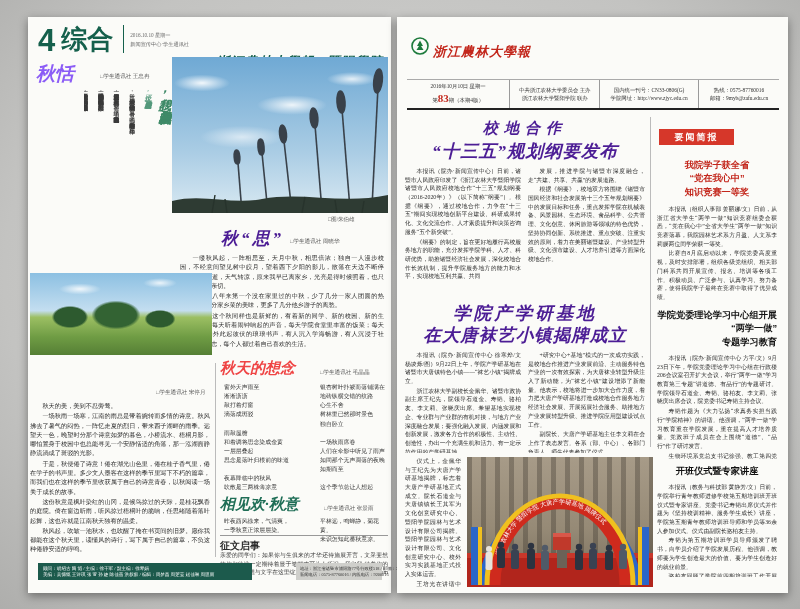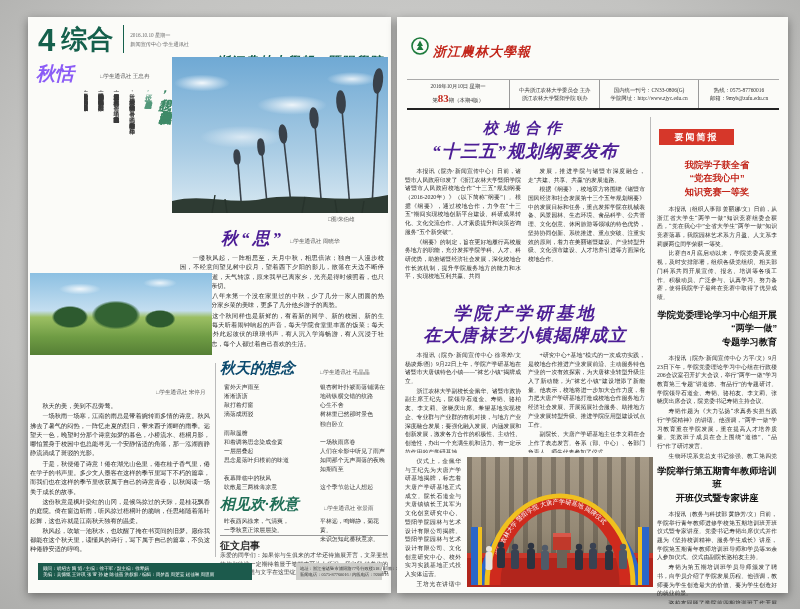--- a/index.html
+++ b/index.html
@@ -104,21 +104,21 @@
   <div class="abs body-text" style="left:2px;top:384px;width:180px;height:156px;">
       <p class="para">秋天的美，美到不忍旁骛。</p>
       <p class="para">一场秋雨一场寒，江南的雨总是带着婉转而多情的诗意。秋风拂去了暑气的闷热，一阵忆走夏的烈日，带来西子湖畔的雨季。远望天一色，晚望时分那个诗意如梦的暮色，小桥流水、梧桐月影，哪怕置身于校园中也总能寻见一个安静恬适的角落，那一泓湖面静静流淌成了斑驳的光影。</p>
       <p class="para">于是，秋便倦了诗意！倦在湖光山色里，倦在桂子香气里，倦在学子的书声里。多少文人墨客在这样的季节里写下不朽的篇章，而我们也在这样的季节里收获属于自己的诗意青春，以秋阅读一场关于成长的故事。</p>
       <p class="para">这份秋意是枫叶染红的山冈，是候鸟掠过的天际，是桂花飘香的庭院。倚在窗边听雨，听风掠过梧桐叶的脆响，任思绪随着落叶起舞，这也许就是江南秋天独有的温柔。</p>
       <p class="para">秋风起，吹皱一池秋水，也吹醒了掩在书页间的旧梦。愿你我都能在这个秋天里，读懂风的诗行，写下属于自己的篇章，不负这种倦静安适的哼鸣。</p>
     </div>
 
   <div class="abs" style="left:187px;top:346px;width:1px;height:194px;background:#bbb;"></div>
 
-  <div class="abs" style="left:192px;top:342px;font-size:15px;font-weight:bold;font-style:italic;color:#0c4a6e;">秋天的想念</div>
+  <div class="abs" style="left:192px;top:342px;font-size:15px;font-weight:bold;font-style:italic;color:#ef4444;">秋天的想念</div>
   <div class="abs byline" style="left:292px;top:352px;">□学生通讯社 毛晶晶</div>
   <div class="abs" style="left:196px;top:366px;width:86px;height:110px;overflow:hidden;">
       <p class="poem-line">窗外天声雨至</p>
       <p class="poem-line">淅淅沥沥</p>
       <p class="poem-line">敲打着灯窗</p>
       <p class="poem-line">滴落成斑驳</p>
       <p class="poem-line"></p>
       <p class="poem-line">雨敲屋檐</p>
       <p class="poem-line">和着调将思念染成金黄</p>
       <p class="poem-line">一层层叠起</p>
@@ -296,21 +296,20 @@
     </div>
     <div class="body-text" style="margin-top:5px;height:106px;font-size:5.8px;">
         <p class="para">本报讯（院办·新闻宣传中心 方平/文）9月23日下午，学院党委理论学习中心组在行政楼206会议室召开扩大会议，举行“两学一做”学习教育第三专题“讲道德、有品行”的专题研讨。学院领导石道金、寿韬、骆柏友、李文莉、张晓庆出席会议，院党委书记寿韬主持会议。</p>
         <p class="para">寿韬作题为《大力弘扬“求真务实担当践行”学院精神》的讲话。他强调，“两学一做”学习教育重在学院发展，重在提高人才培养质量。党政班子成员在会上围绕“道德”、“品行”作了研讨发言。</p>
         <p class="para">生物环境系党总支书记徐强、教工第四党支部书记何冬莹等作交流发言，结合工作实际分享了开展“两学一做”、立德树人、教书育人、服务师生、促进学院发展的学习体会。</p>
       </div>
   </div>
 
   <div class="abs" style="left:260px;top:448px;width:120px;">
     <div class="brief-title" style="color:#111;">
-      <div>学院举行第五期青年教师培训班</div>
       <div>开班仪式暨专家讲座</div>
     </div>
     <div class="body-text" style="margin-top:5px;height:94px;font-size:5.8px;">
         <p class="para">本报讯（教务与科技部 黄静芳/文）日前，学院举行青年教师进修学校第五期培训班开班仪式暨专家讲座。党委书记寿韬出席仪式并作题为《坚持校训精神、服务学生成长》讲座，学院第五期青年教师培训班导师和学员等36余人参加仪式。仪式由副院长骆柏友主持。</p>
         <p class="para">寿韬为第五期培训班学员导师颁发了聘书，向学员介绍了学院发展历程。他强调，教师要为学生创造最大的价值、要为学生创造好的就业前景。</p>
         <p class="para">骆柏友回顾了学院前四期培训班工作开展情况，肯定了青年教师培训班对帮助青年教师快速成长、提高教学能力的促进作用。</p>
       </div>
   </div>
 </div>
 

